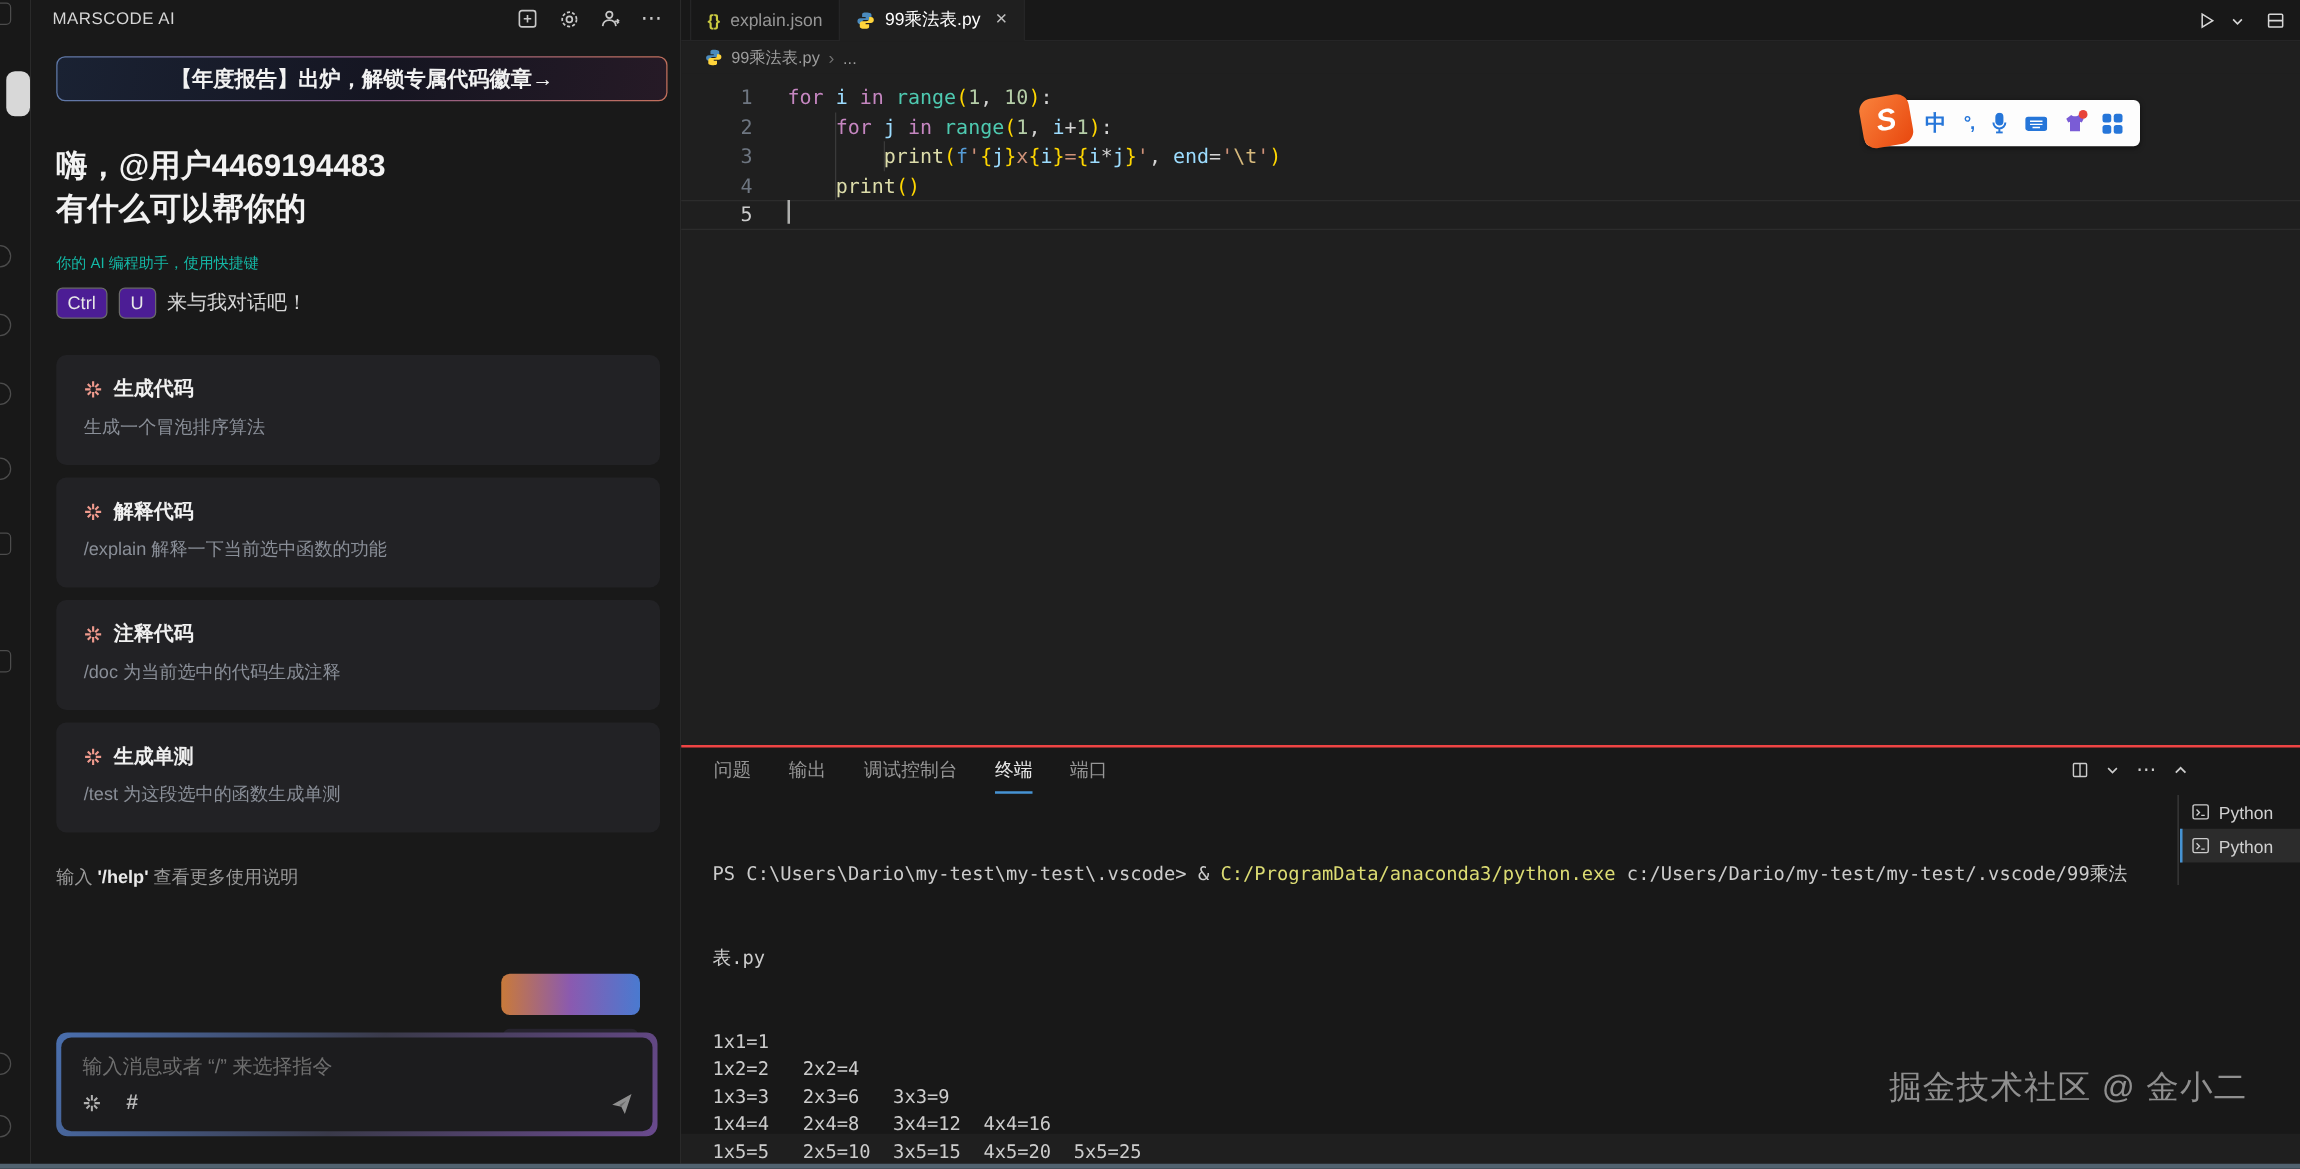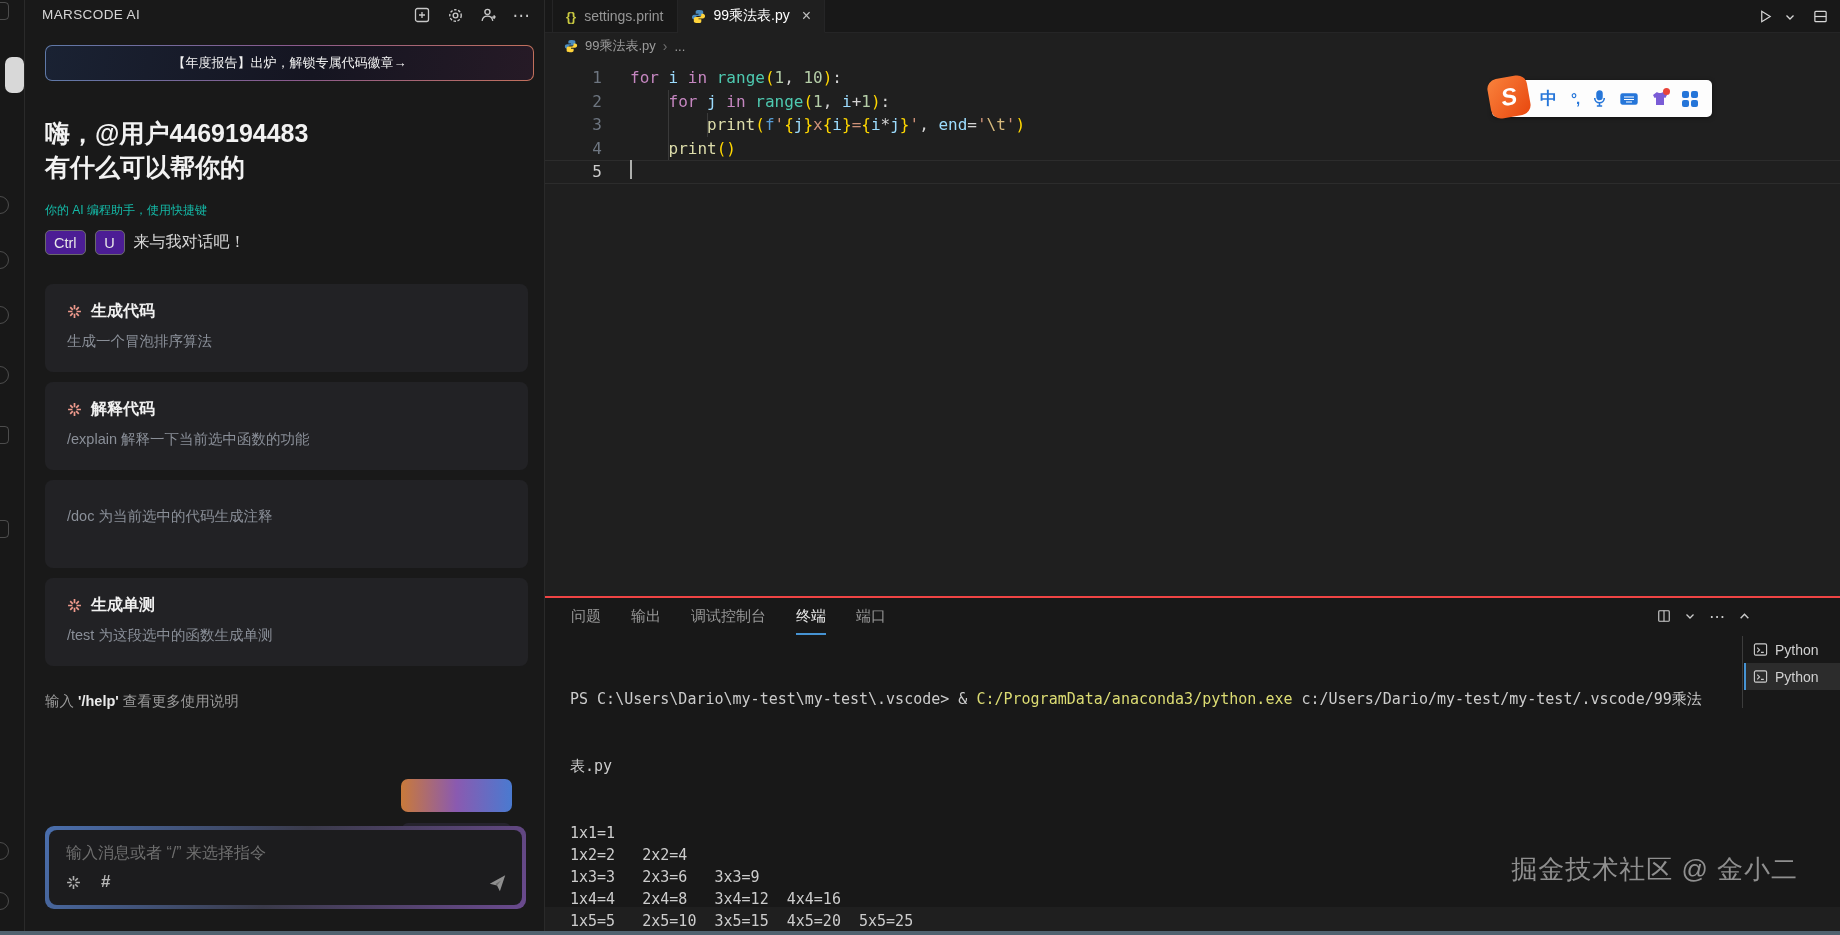--- a/index.html
+++ b/index.html
@@ -21,21 +21,21 @@
     border-right:1px solid #2a2a2a;}
   .side-header{position:absolute;left:0;top:0;width:100%;height:30px;}
   .side-title{position:absolute;left:17px;top:7px;font-size:13.5px;letter-spacing:.4px;color:#d6d6d6;font-weight:400;}
   .side-icons{position:absolute;right:14px;top:6px;display:flex;gap:15px;align-items:center;color:#c8c8c8;}
   .side-icons .ic{width:18px;height:18px;display:flex;align-items:center;justify-content:center;cursor:pointer;font-size:17px;}
 
   .banner{position:absolute;left:20px;top:45px;width:489px;height:36px;border-radius:7px;
     padding:1.2px;background:linear-gradient(90deg,#5f79a8,#8a5a8e,#c2705c);cursor:pointer;}
   .banner-in{width:100%;height:100%;border-radius:6px;display:flex;align-items:center;justify-content:center;
     background:linear-gradient(100deg,#1a2233 0%,#151521 55%,#261a26 100%);}
-  .banner-in span{font-size:13px;font-weight:400;color:#f2f2f2;}
+  .banner-in span{font-size:17px;font-weight:700;color:#f2f2f2;}
 
   .greeting{position:absolute;left:20px;top:116px;font-size:25px;line-height:34px;font-weight:700;color:#f2f2f2;}
   .subtitle{position:absolute;left:20px;top:202px;font-size:12px;color:#14b8a6;}
   .keys-row{position:absolute;left:20px;top:230px;display:flex;align-items:center;gap:9px;font-size:16px;color:#d8d8d8;}
   .keycap{display:inline-flex;align-items:center;justify-content:center;min-width:30px;height:25px;padding:0 8px;
     border:1px solid #6a6a6a;border-radius:5px;background:#4c1d95;font-size:14.5px;color:#e8e8e8;}
 
   .cards{position:absolute;left:20px;top:284px;width:483px;display:flex;flex-direction:column;gap:10px;}
   .card{height:88px;background:#222225;border-radius:8px;padding:17px 22px 0 22px;cursor:pointer;}
   .card-title{display:flex;align-items:center;gap:9px;font-size:16px;font-weight:700;color:#f0f0f0;}
@@ -191,20 +191,26 @@
     <div class="card">
       <div class="card-title">
         <svg width="15" height="15" viewBox="0 0 14 14" stroke="#ef9a8d" stroke-width="1.6">
           <path d="M7 1v4M7 9v4M1 7h4M9 7h4M3 3l2.4 2.4M8.6 8.6L11 11M11 3L8.6 5.4M5.4 8.6L3 11"></path>
           </svg>
         <span>解释代码</span>
       </div>
       <div class="card-desc">/explain 解释一下当前选中函数的功能</div>
     </div>
     <div class="card">
+      <div class="card-title">
+        <svg width="15" height="15" viewBox="0 0 14 14" stroke="#ef9a8d" stroke-width="1.6">
+          <path d="M7 1v4M7 9v4M1 7h4M9 7h4M3 3l2.4 2.4M8.6 8.6L11 11M11 3L8.6 5.4M5.4 8.6L3 11"></path>
+          </svg>
+        <span>注释代码</span>
+      </div>
       <div class="card-desc">/doc 为当前选中的代码生成注释</div>
     </div>
     <div class="card">
       <div class="card-title">
         <svg width="15" height="15" viewBox="0 0 14 14" stroke="#ef9a8d" stroke-width="1.6">
           <path d="M7 1v4M7 9v4M1 7h4M9 7h4M3 3l2.4 2.4M8.6 8.6L11 11M11 3L8.6 5.4M5.4 8.6L3 11"></path>
           </svg>
         <span>生成单测</span>
       </div>
       <div class="card-desc">/test 为这段选中的函数生成单测</div>
@@ -241,21 +247,21 @@
           </svg>
       </span>
     </div>
   </div>
 </aside>
 
 <section class="editor">
   <div class="tabbar">
     <div class="tab first">
       <span class="braces">{}</span>
-      <span>settings.print</span>
+      <span>explain.json</span>
     </div>
     <div class="tab active">
       <svg width="15" height="15" viewBox="0 0 16 16">
         <path fill="#4B8BBE" d="M8 1C5 1 5 2.3 5 3v2h3v1H3.5C2 6 1 7 1 8.5S2 11 3.5 11H5V9.5C5 8 6 7.5 7.5 7.5H11c1 0 2-.8 2-2V3c0-1-.7-2-5-2z"></path>
         <path fill="#FFD43B" d="M8 15c3 0 3-1.3 3-2v-2H8v-1h4.5c1.5 0 2.5-1 2.5-2.5S14 5 12.5 5H11v1.5C11 8 10 8.5 8.5 8.5H5c-1 0-2 .8-2 2V13c0 1 .7 2 5 2z"></path>
         </svg>
       <span>99乘法表.py</span>
       <span class="close">×</span>
     </div>
     <span class="editor-actions">

